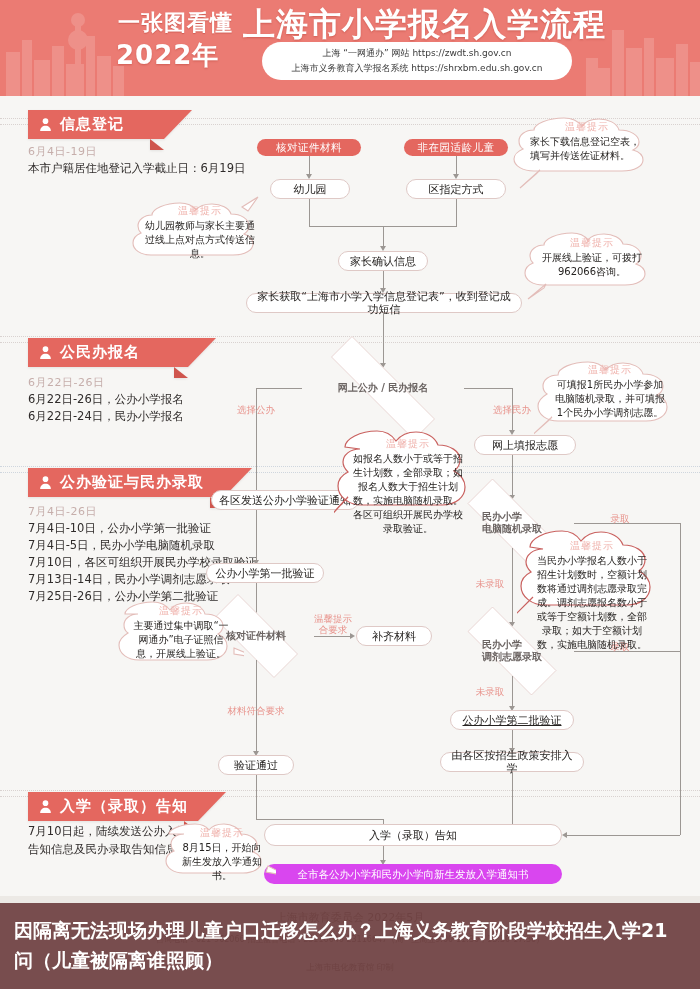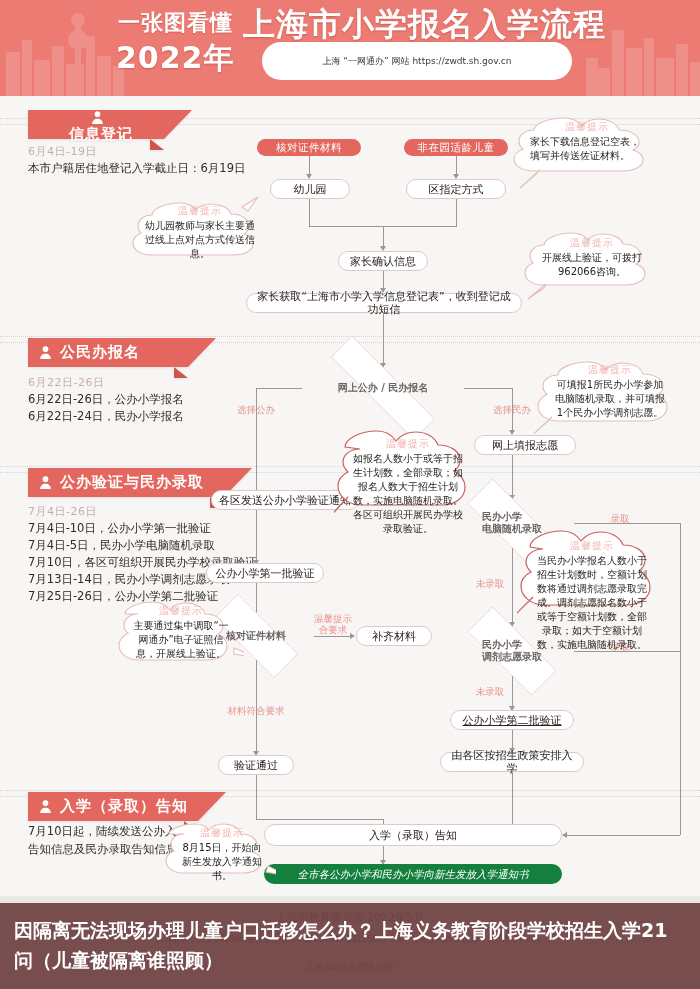--- a/index.html
+++ b/index.html
@@ -25,21 +25,21 @@
     color:#fff;font-size:22px;letter-spacing:1px;font-weight:bold;
     text-shadow:0 1px 1px rgba(160,40,30,.35);
   }
   .hdr-title{
     position:absolute;left:243px;top:3px;
     color:#fff;font-size:32px;font-weight:bold;letter-spacing:1px;
     text-shadow:0 1px 2px rgba(160,40,30,.35);
   }
   .hdr-year{
     position:absolute;left:116px;top:38px;
-    color:#fff;font-size:30px;font-weight:bold;letter-spacing:1px;
+    color:#fff;font-size:26px;font-weight:bold;letter-spacing:1px;
     text-shadow:0 1px 2px rgba(160,40,30,.35);
   }
   .url-box{
     position:absolute;left:262px;top:42px;width:310px;height:38px;
     background:#fff;border-radius:19px;
     display:flex;flex-direction:column;align-items:center;justify-content:center;
   }
   .url-line{font-size:9px;color:#3a3a3a;line-height:15px;white-space:nowrap;}
 
   
@@ -73,21 +73,21 @@
   .node{
     position:absolute;border:1px solid #dfc9c6;border-radius:13px;background:#fff;
     display:flex;align-items:center;justify-content:center;text-align:center;
     color:#262321;font-size:11px;line-height:13px;padding:0 6px;
   }
   .node.pill-red{
     background:#e4675f;border:none;color:#fff;border-radius:13px;
     font-size:10.5px;letter-spacing:.5px;
   }
   .node.pill-pinklight{
-    background:#15803d;border:none;color:#fff;font-style:italic;
+    background:#d946ef;border:none;color:#fff;
   }
   .diamond{
     position:absolute;
     display:flex;align-items:center;justify-content:center;text-align:left;
     color:#6b6462;font-size:10px;line-height:12px;font-weight:bold;
   }
   .diamond .dshape{
     position:absolute;left:0;top:0;width:100%;height:100%;
     border:1px solid #e0c6c3;background:#fff;
     transform:rotate(45deg) scale(.707);
@@ -155,34 +155,35 @@
         <rect x="586" y="58" width="12" height="38"></rect>
           <rect x="598" y="68" width="12" height="28"></rect>
       </g>
     </svg>
     <div class="hdr-inner">
       <div class="hdr-l1">一张图看懂</div>
       <div class="hdr-title">上海市小学报名入学流程</div>
       <div class="hdr-year">2022年</div>
       <div class="url-box">
         <div class="url-line">上海 “一网通办” 网站 https://zwdt.sh.gov.cn</div>
+        <div class="url-line">上海市义务教育入学报名系统 https://shrxbm.edu.sh.gov.cn</div>
       </div>
     </div>
   </div>
 
   <div class="rule" style="top:118px;"></div>
   <div class="rule" style="top:124px;"></div>
   <div class="rule" style="top:336px;"></div>
   <div class="rule" style="top:342px;"></div>
   <div class="rule2" style="top:466px;"></div>
   <div class="rule2" style="top:472px;"></div>
   <div class="rule" style="top:790px;"></div>
   <div class="rule" style="top:796px;"></div>
 
-  <div class="banner" style="left:28px;top:110px;width:136px;flex-direction:column;">
+  <div class="banner" style="left:28px;top:110px;width:136px;">
     <span class="p-icon">
       <svg width="15" height="15" viewBox="0 0 16 16">
           <circle cx="8" cy="4.4" r="3" fill="#fff"></circle>
           <path d="M2.3 15c0-3.4 2.5-5.6 5.7-5.6S13.7 11.6 13.7 15z" fill="#fff"></path>
         </svg>
     </span>
     <span>信息登记</span>
     <span class="tag"></span>
   </div>
   <div class="date-head" style="left:28px;top:144px;">6月4日-19日</div>

